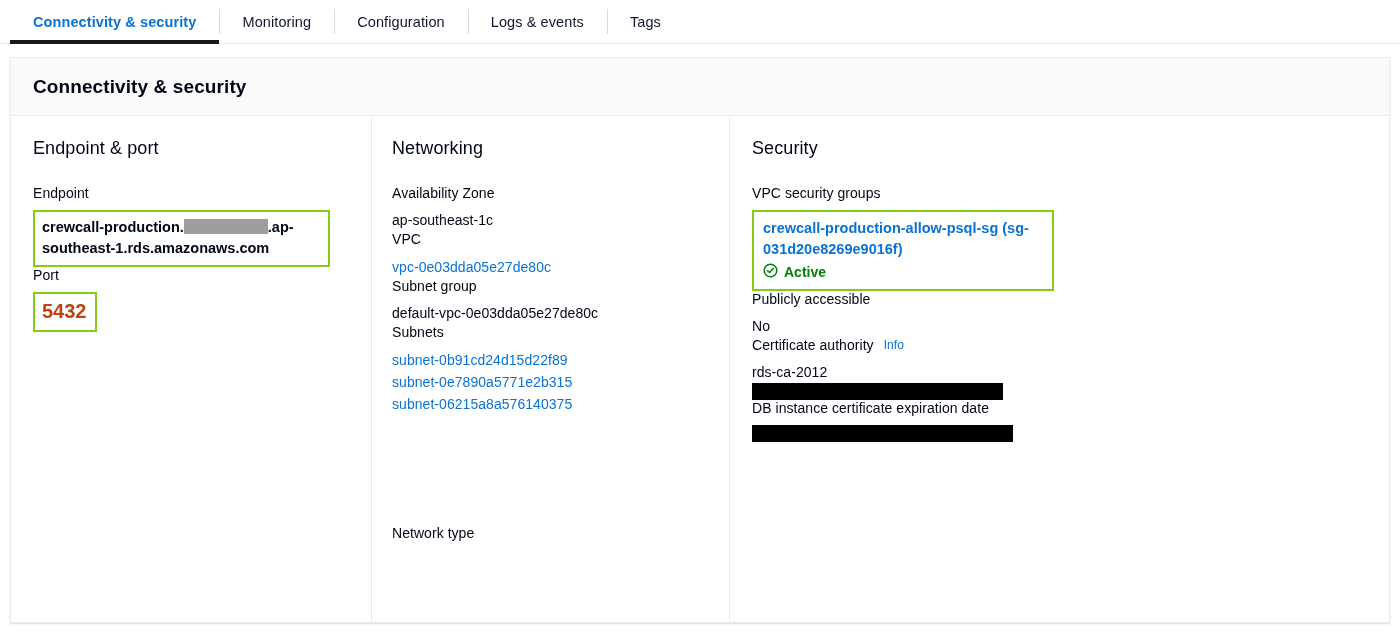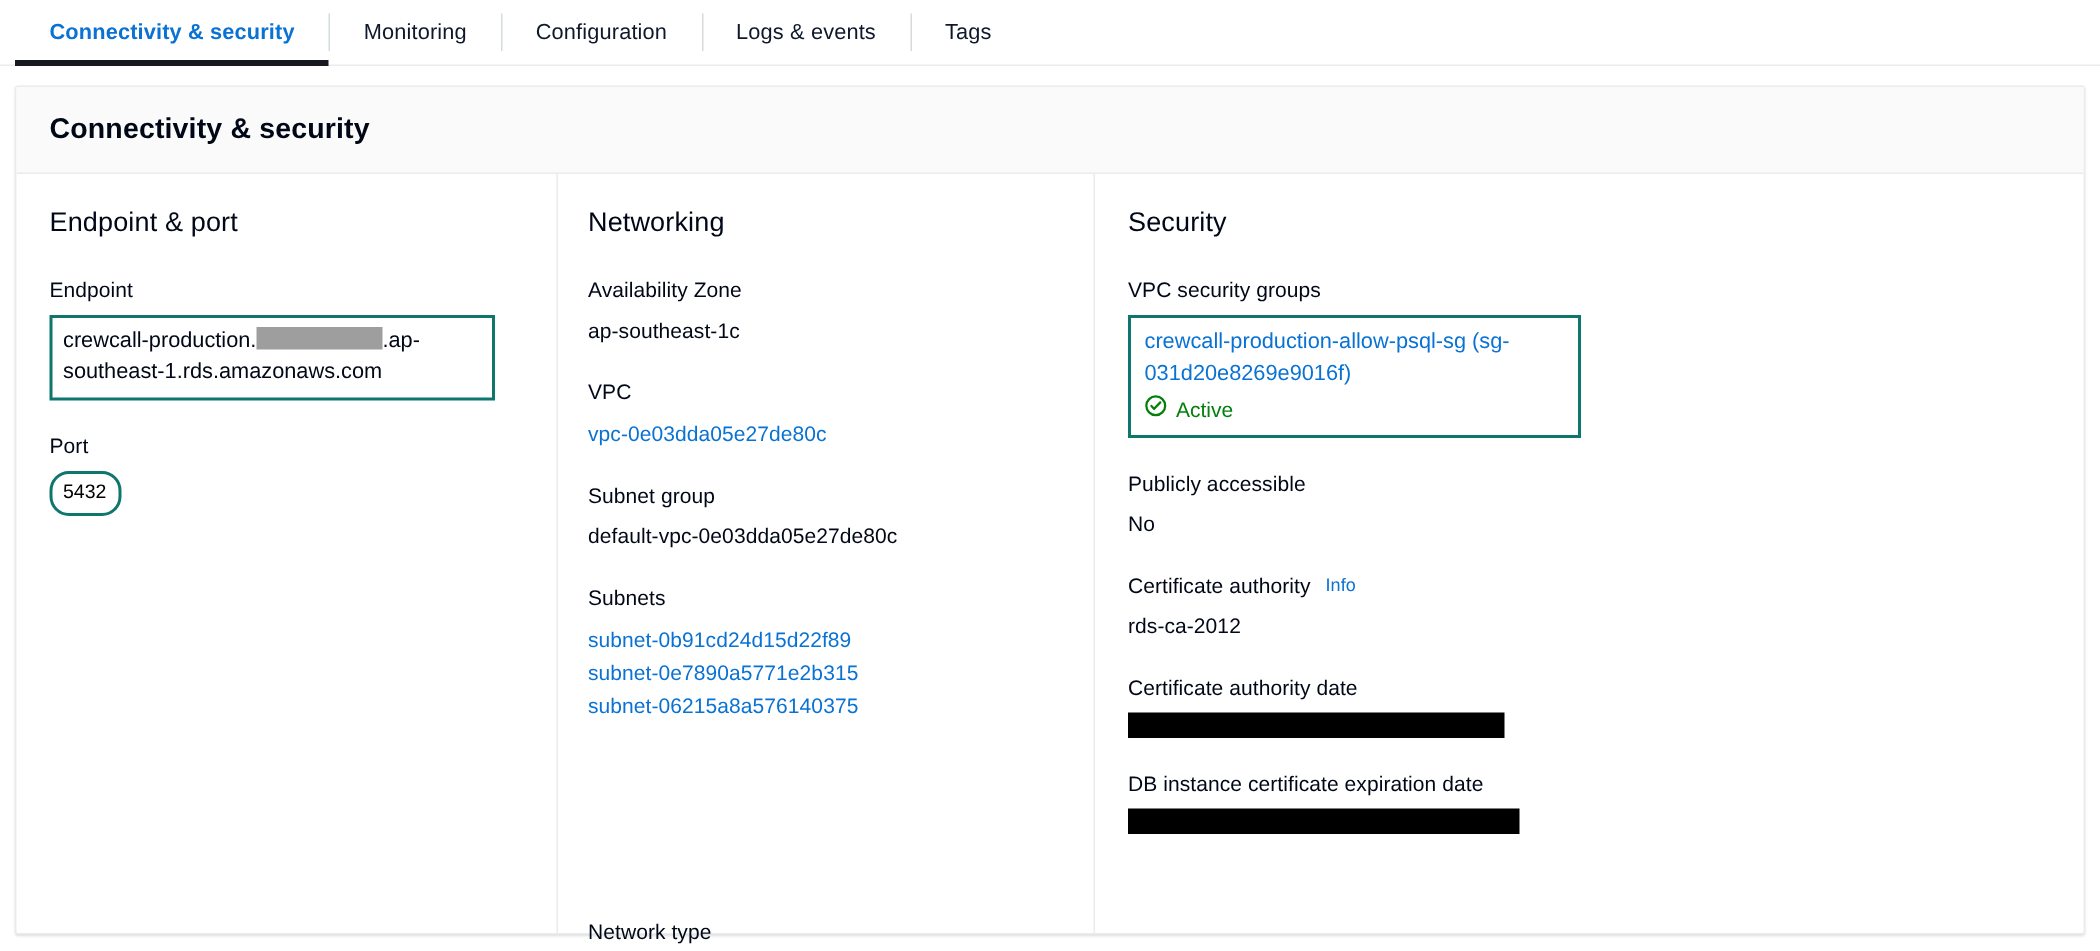--- a/index.html
+++ b/index.html
@@ -121,21 +121,21 @@
   }
 
   .col-title {
     font-size: 18px;
     font-weight: normal;
     color: #000716;
     margin: 0 0 26px 0;
     letter-spacing: 0.1px;
   }
 
-  .field { margin-bottom: 22px; }
+  .field { }
   .field-label {
     font-size: 14px;
     color: #000716;
     margin-bottom: 9px;
     letter-spacing: 0.05px;
   }
   .field-label.with-info {
     display: flex;
     align-items: center;
     gap: 10px;
@@ -156,23 +156,24 @@
     color: #0972d3;
     font-size: 14px;
     line-height: 1.58;
     cursor: pointer;
     letter-spacing: 0.05px;
   }
   .link-list .link { display: block; }
 
   
   .annot {
-    border: 2px solid #0f766e;
+    border: 2px solid #84cc16;
     box-sizing: border-box;
     display: inline-block;
+    font-weight: bold;
   }
   .endpoint-box {
     padding: 5px 7px 6px 7px;
     width: 297px;
     display: block;
   }
   .endpoint-value {
     font-size: 14.5px;
     line-height: 1.45;
     color: #000716;
@@ -180,24 +181,23 @@
   }
   .redact-gray {
     display: inline-block;
     width: 84px;
     height: 15px;
     background: #9e9e9e;
     vertical-align: -2px;
   }
   .port-box {
     padding: 3px 8px 4px 7px;
-    font-size: 13px;
-    color: #000000;
+    font-size: 20px;
+    color: #c2410c;
     line-height: 1.45;
-    border-radius: 13px;
   }
   .sg-box {
     padding: 6px 23px 7px 9px;
     width: 302px;
     display: block;
   }
   .sg-link {
     color: #0972d3;
     font-size: 14.5px;
     line-height: 1.48;
@@ -336,21 +336,20 @@
 
       <div class="field">
         <div class="field-label with-info">
           <span>Certificate authority</span>
           <a class="info-link">Info</a>
         </div>
         <div class="field-value">rds-ca-2012</div>
       </div>
 
       <div class="field">
-        <div class="field-label">Certificate authority date</div>
         <div class="redact-black redact-ca"></div>
       </div>
 
       <div class="field">
         <div class="field-label">DB instance certificate expiration date</div>
         <div class="redact-black redact-exp"></div>
       </div>
     </div>
 
   </div>

